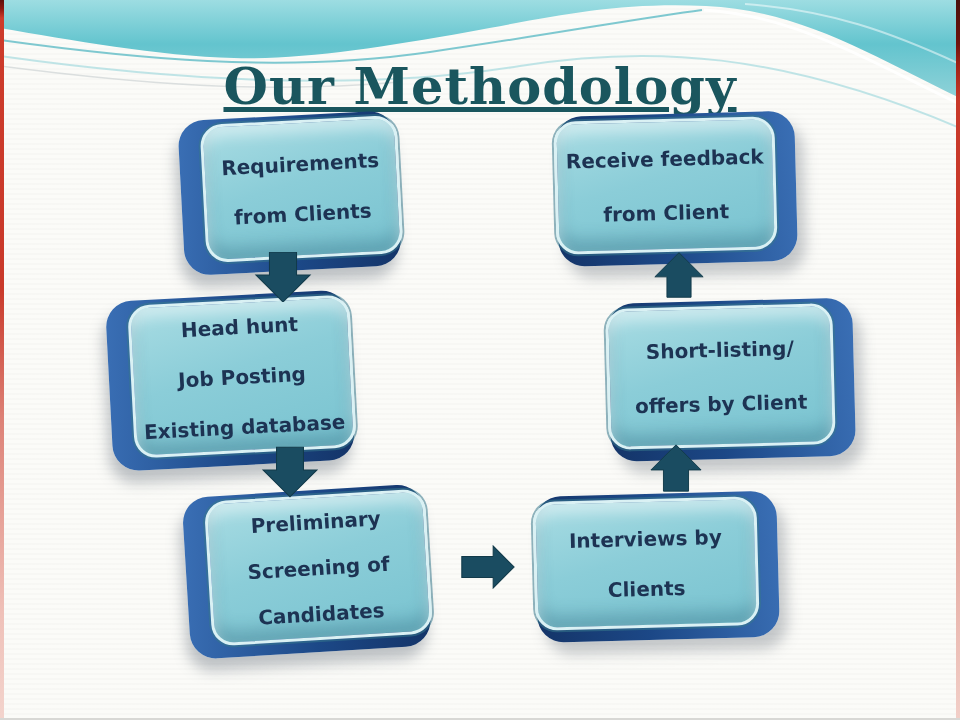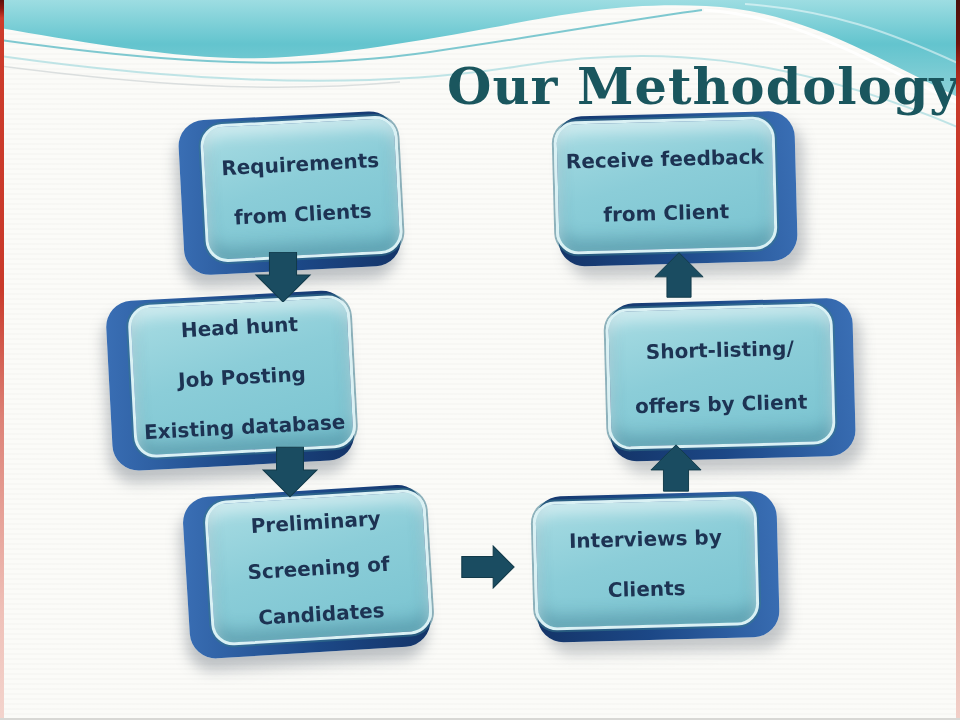--- a/index.html
+++ b/index.html
@@ -8,23 +8,23 @@
     background:#fbfbf8;
     background-image:repeating-linear-gradient(0deg, rgba(0,0,0,0.015) 0 2px, transparent 2px 5px);
     font-family:"DejaVu Sans","Liberation Sans",sans-serif;
   }
 
   
   .wave{position:absolute;top:0;left:0;display:block;}
 
   
   .title{
-    position:absolute;top:56px;left:0;width:100%;text-align:right;
+    position:absolute;top:56px;left:0;width:100%;text-align:center;
     font-family:"DejaVu Serif","Liberation Serif",serif;
-    font-weight:700;font-size:51px;letter-spacing:1px;color:#1a565e;
+    font-weight:700;font-size:51px;letter-spacing:1px;color:#1a565e;text-decoration:underline;
   }
 
   
   .node{position:absolute;}
   .node .extrude{position:absolute;border-radius:26px;}
   .left-col .extrude{
     inset:-5px 2px -12px -22px;
     background:linear-gradient(95deg,#3a6fb5 0%,#1c4887 55%,#143468 100%);
     box-shadow:-4px 12px 14px rgba(90,100,112,.38);
   }

